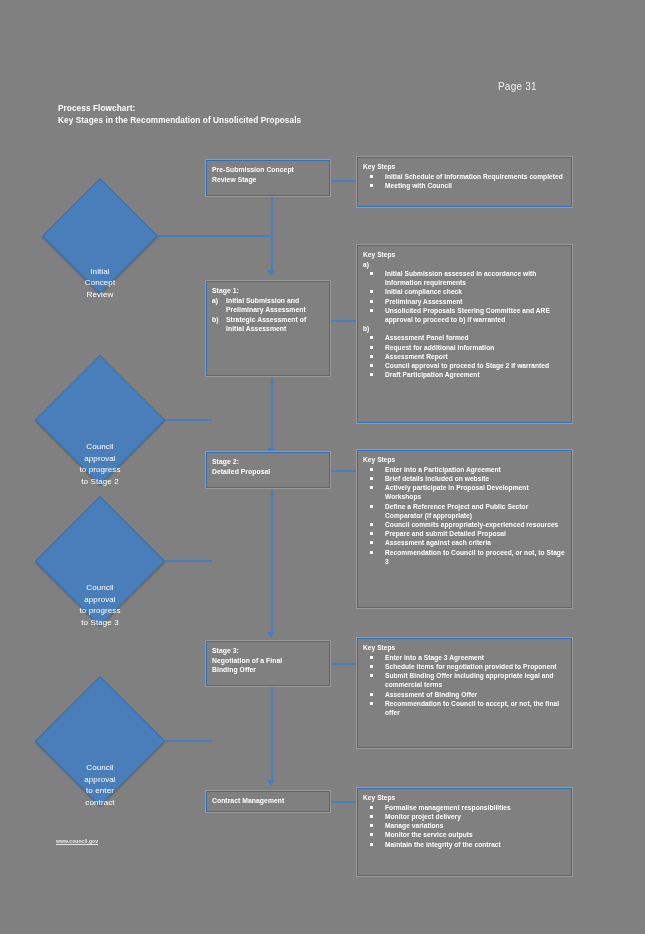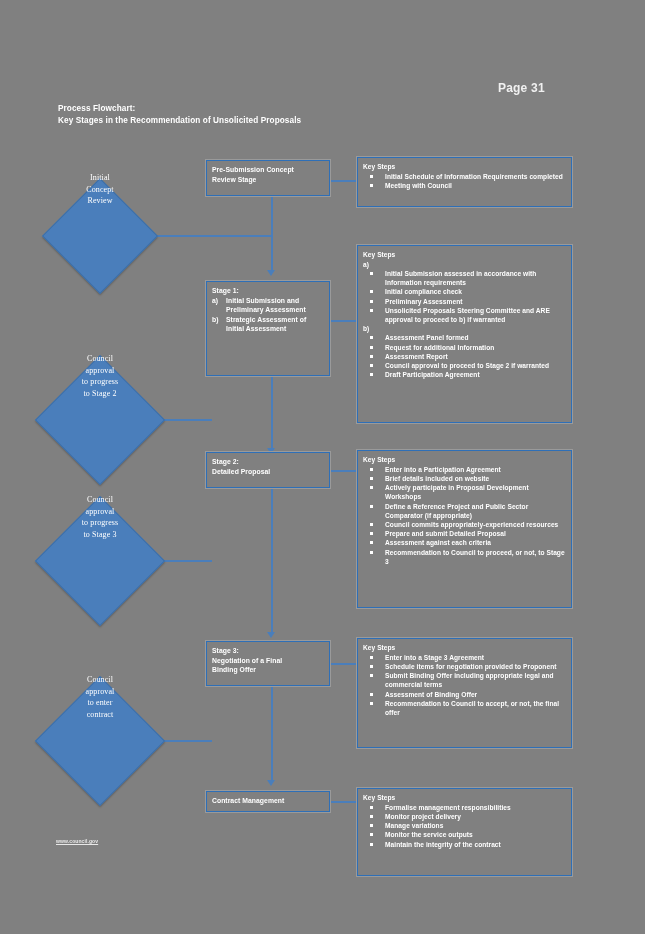--- a/index.html
+++ b/index.html
@@ -17,22 +17,22 @@
     width: 645px;
     height: 934px;
     background: #808080;
     overflow: hidden;
   }
   
   .page-number {
     position: absolute;
     left: 498px;
     top: 81px;
-    font-size: 12px;
-    font-weight: bold;
+    font-size: 10px;
+    font-weight: normal;
     color: #f0f0f0;
     letter-spacing: 0.2px;
   }
   
   .doc-title {
     position: absolute;
     left: 58px;
     top: 103px;
     font-size: 8.2px;
     font-weight: bold;
@@ -111,23 +111,22 @@
   }
   ul.steps > li .txt { flex: 1 1 auto; }
   .sub-label {
     display: block;
     padding-left: 0px;
   }
   
   .diamond {
     position: absolute;
     display: flex;
-    align-items: flex-start;
+    align-items: flex-end;
     justify-content: center;
-    font-family: Liberation Serif, serif;
   }
   .diamond .shape {
     position: absolute;
     left: 50%;
     top: 50%;
     background: #4a7ebb;
     border: 1px solid #3d6fa8;
     transform: translate(-50%, -50%) rotate(45deg);
     box-shadow: 1px 1px 2px rgba(0,0,0,0.25);
   }

